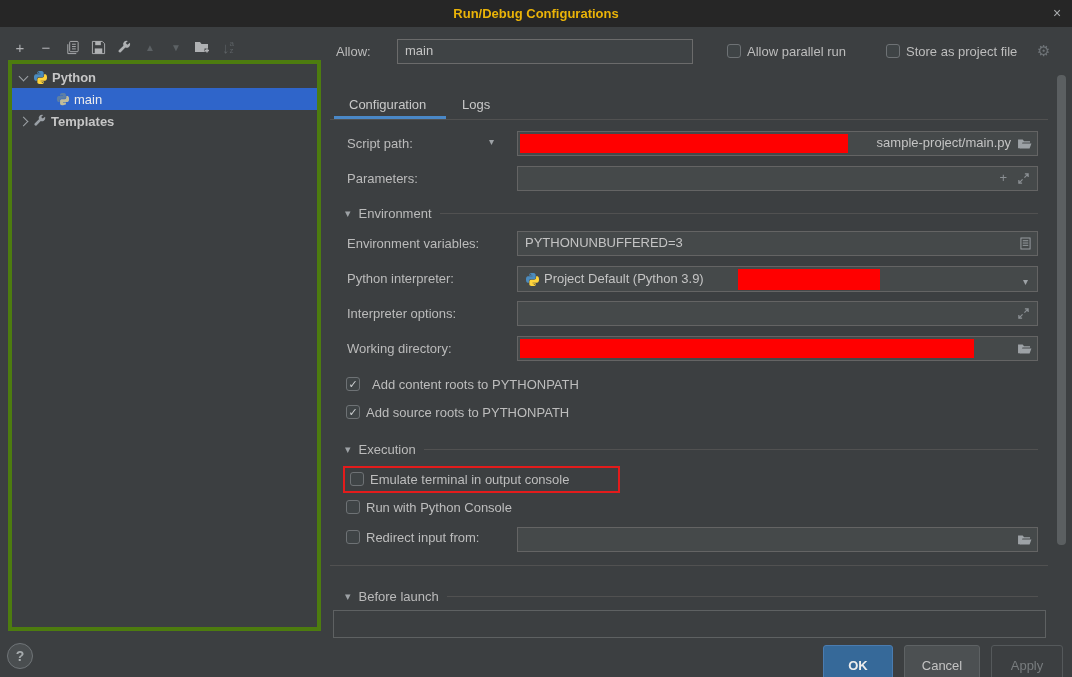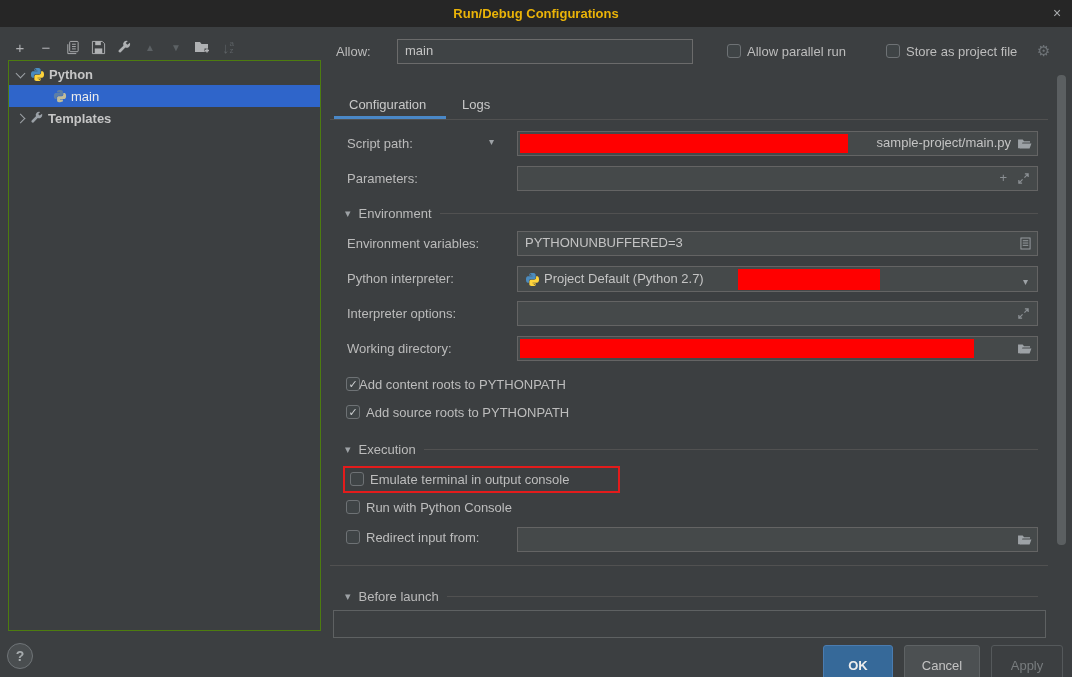--- a/index.html
+++ b/index.html
@@ -11,21 +11,21 @@
   .titlebar{left:0;top:0;width:1072px;height:27px;background:#262626;}
   .title{width:100%;text-align:center;line-height:27px;font-weight:bold;color:#eab308;font-size:13px;}
   .close{right:0;top:0;width:30px;height:27px;line-height:26px;text-align:center;color:#AAADAF;font-size:14px;cursor:pointer;}
   
   .toolbar{left:12px;top:38px;display:flex;gap:10px;align-items:center;height:18px;}
   .tbi{width:16px;height:16px;display:flex;align-items:center;justify-content:center;color:#AFB1B3;font-size:15px;}
   .tbi.dis{color:#5C6164;}
   .tri{font-size:10px;}
   .sortz{font-size:8px;line-height:7px;display:inline-block;text-align:left;}
   
-  .treepanel{left:8px;top:60px;width:313px;height:571px;border:1px solid #4d7c0f;background:#3C3F41;box-sizing:border-box;}
+  .treepanel{left:8px;top:60px;width:313px;height:571px;border:4px solid #4d7c0f;background:#3C3F41;box-sizing:border-box;}
   .trow{position:relative;height:22px;display:flex;align-items:center;cursor:pointer;}
   .trow.sel{background:#2F65CA;color:#E8E8E8;}
   .tlabel{margin-left:4px;}
   .bold{font-weight:bold;color:#C6C6C6;}
   .trow.sel .tlabel{color:#ECECEC;}
   .chev{width:6px;height:6px;border-right:1.5px solid #9DA2A6;border-bottom:1.5px solid #9DA2A6;display:inline-block;}
   .chev.down{transform:rotate(45deg);margin:0 6px 2px 8px;}
   .chev.right{transform:rotate(-45deg);margin:0 6px 0 8px;}
   
   .field{background:#45494A;border:1px solid #646464;box-sizing:border-box;color:#C4C4C4;position:absolute;}
@@ -193,21 +193,21 @@
   </div>
 
   <span class="abs lbl" style="left:347px;top:271px;">Python interpreter:</span>
   <div class="abs field" style="left:517px;top:266px;width:521px;height:26px;">
     <span style="position:absolute;left:7px;top:5px;">
       <svg width="15" height="15" viewBox="0 0 32 32">
           <path fill="#4B8BBE" d="M15.9 2c-7 0-6.6 3-6.6 3v3.2h6.7v1H6.6S2.1 8.7 2.1 16c0 7.2 3.9 6.9 3.9 6.9h2.4v-3.3s-.1-3.9 3.9-3.9h6.6s3.8.1 3.8-3.7V6S23.3 2 15.9 2zm-3.7 2.1c.7 0 1.2.5 1.2 1.2s-.5 1.2-1.2 1.2S11 6 11 5.3s.5-1.2 1.2-1.2z"></path>
           <path fill="#FFD43B" d="M16.1 30c7 0 6.6-3 6.6-3v-3.2H16v-1h9.4s4.5.5 4.5-6.8c0-7.2-3.9-6.9-3.9-6.9h-2.4v3.3s.1 3.9-3.9 3.9h-6.6s-3.8-.1-3.8 3.7V26s-.6 4 6.8 4zm3.7-2.1c-.7 0-1.2-.5-1.2-1.2s.5-1.2 1.2-1.2 1.2.5 1.2 1.2-.5 1.2-1.2 1.2z"></path>
         </svg>
     </span>
-    <span style="position:absolute;left:26px;top:4px;white-space:nowrap;">Project Default (Python 2.7)</span>
+    <span style="position:absolute;left:26px;top:4px;white-space:nowrap;">Project Default (Python 3.9)</span>
     <div class="redbox" style="left:220px;top:2px;width:142px;height:21px;"></div>
     <span class="combo-caret">▾</span>
   </div>
 
   <span class="abs lbl" style="left:347px;top:306px;">Interpreter options:</span>
   <div class="abs field" style="left:517px;top:301px;width:521px;height:25px;">
     <span class="fic" style="right:7px;top:5px;">
       <svg width="13" height="13" viewBox="0 0 14 14">
           <path d="M8.5 2H12v3.5M12 2 8 6M5.5 12H2V8.5M2 12l4-4" fill="none" stroke="#8B9094" stroke-width="1.3"></path>
         </svg>
@@ -221,21 +221,21 @@
       <svg width="15" height="12" viewBox="0 0 16 13">
           <path fill="#9DA2A6" d="M1 1.5h5l1.5 2H14V5H5.8L3.5 11H1z"></path>
           <path fill="#9DA2A6" d="M4.6 6h10.9l-2 5.5H2.8z"></path>
         </svg>
     </span>
   </div>
 
   <div class="abs cb" style="left:346px;top:377px;">
     <span>✓</span>
   </div>
-  <span class="abs cblabel" style="left:359px;top:377px;">Add content roots to PYTHONPATH</span>
+  <span class="abs cblabel" style="left:372px;top:377px;">Add content roots to PYTHONPATH</span>
   <div class="abs cb" style="left:346px;top:405px;">
     <span>✓</span>
   </div>
   <span class="abs cblabel" style="left:366px;top:405px;">Add source roots to PYTHONPATH</span>
 
   <div class="abs section" style="left:345px;top:442px;width:693px;">
     <span class="caret">▾</span>
     <span>Execution</span>
     <span class="line"></span>
   </div>

